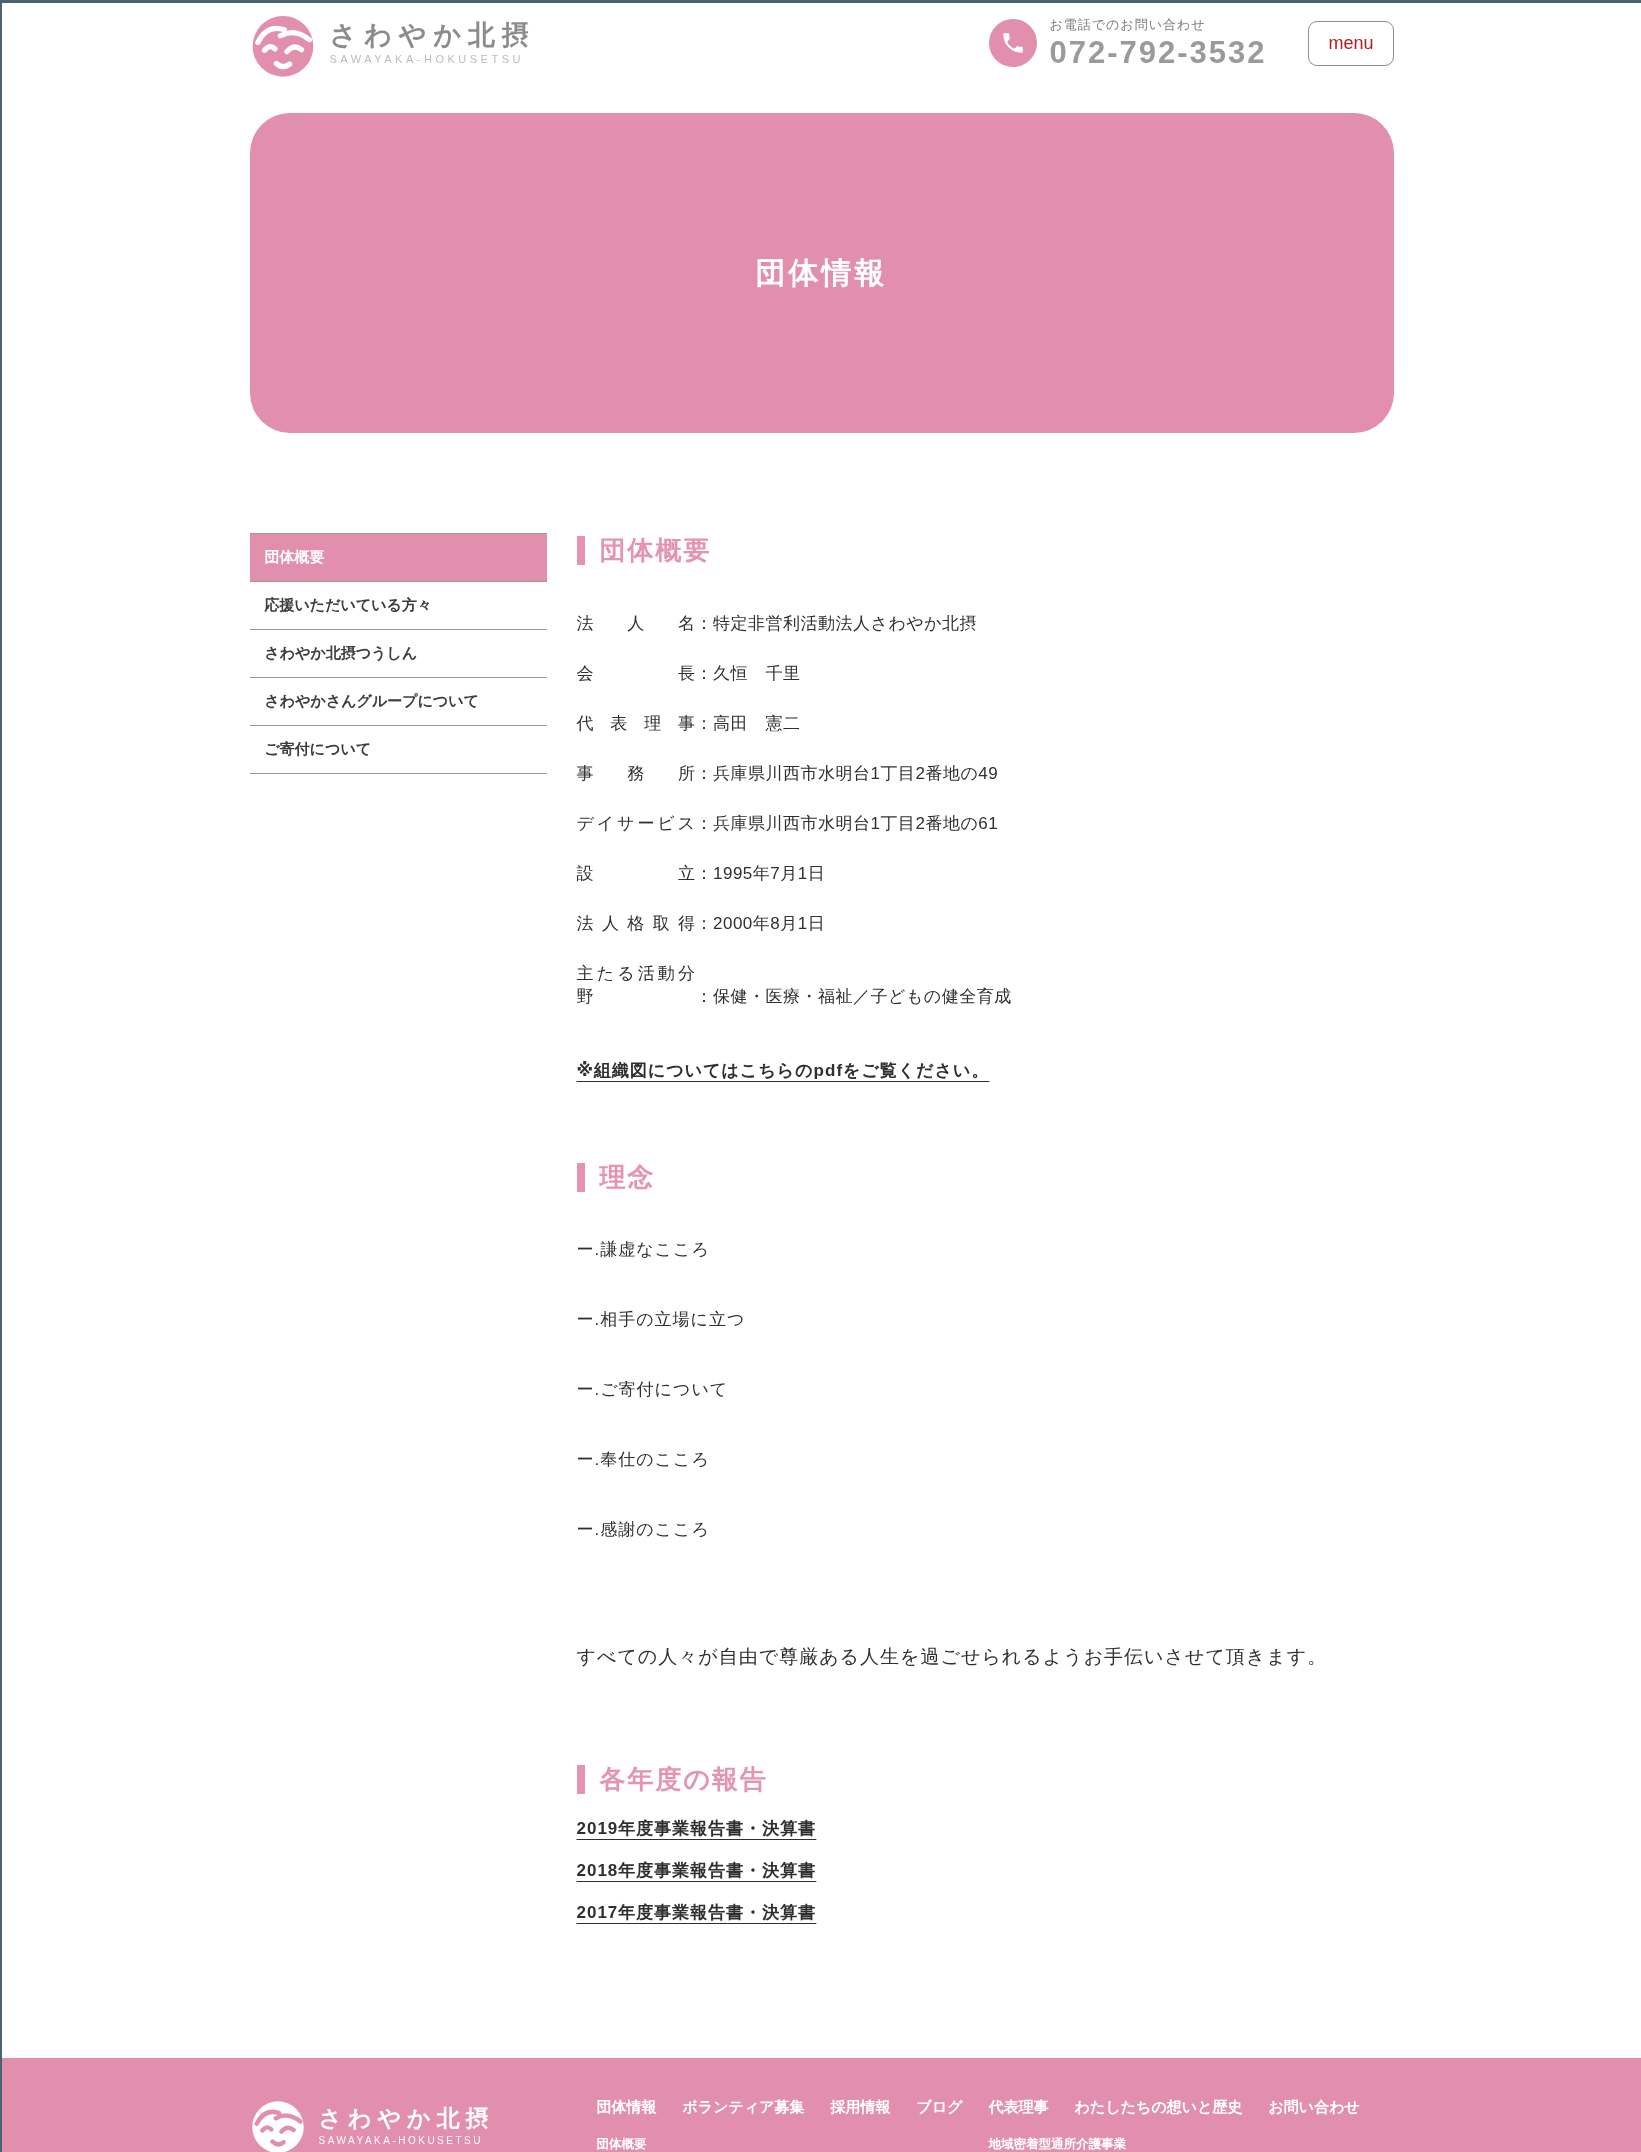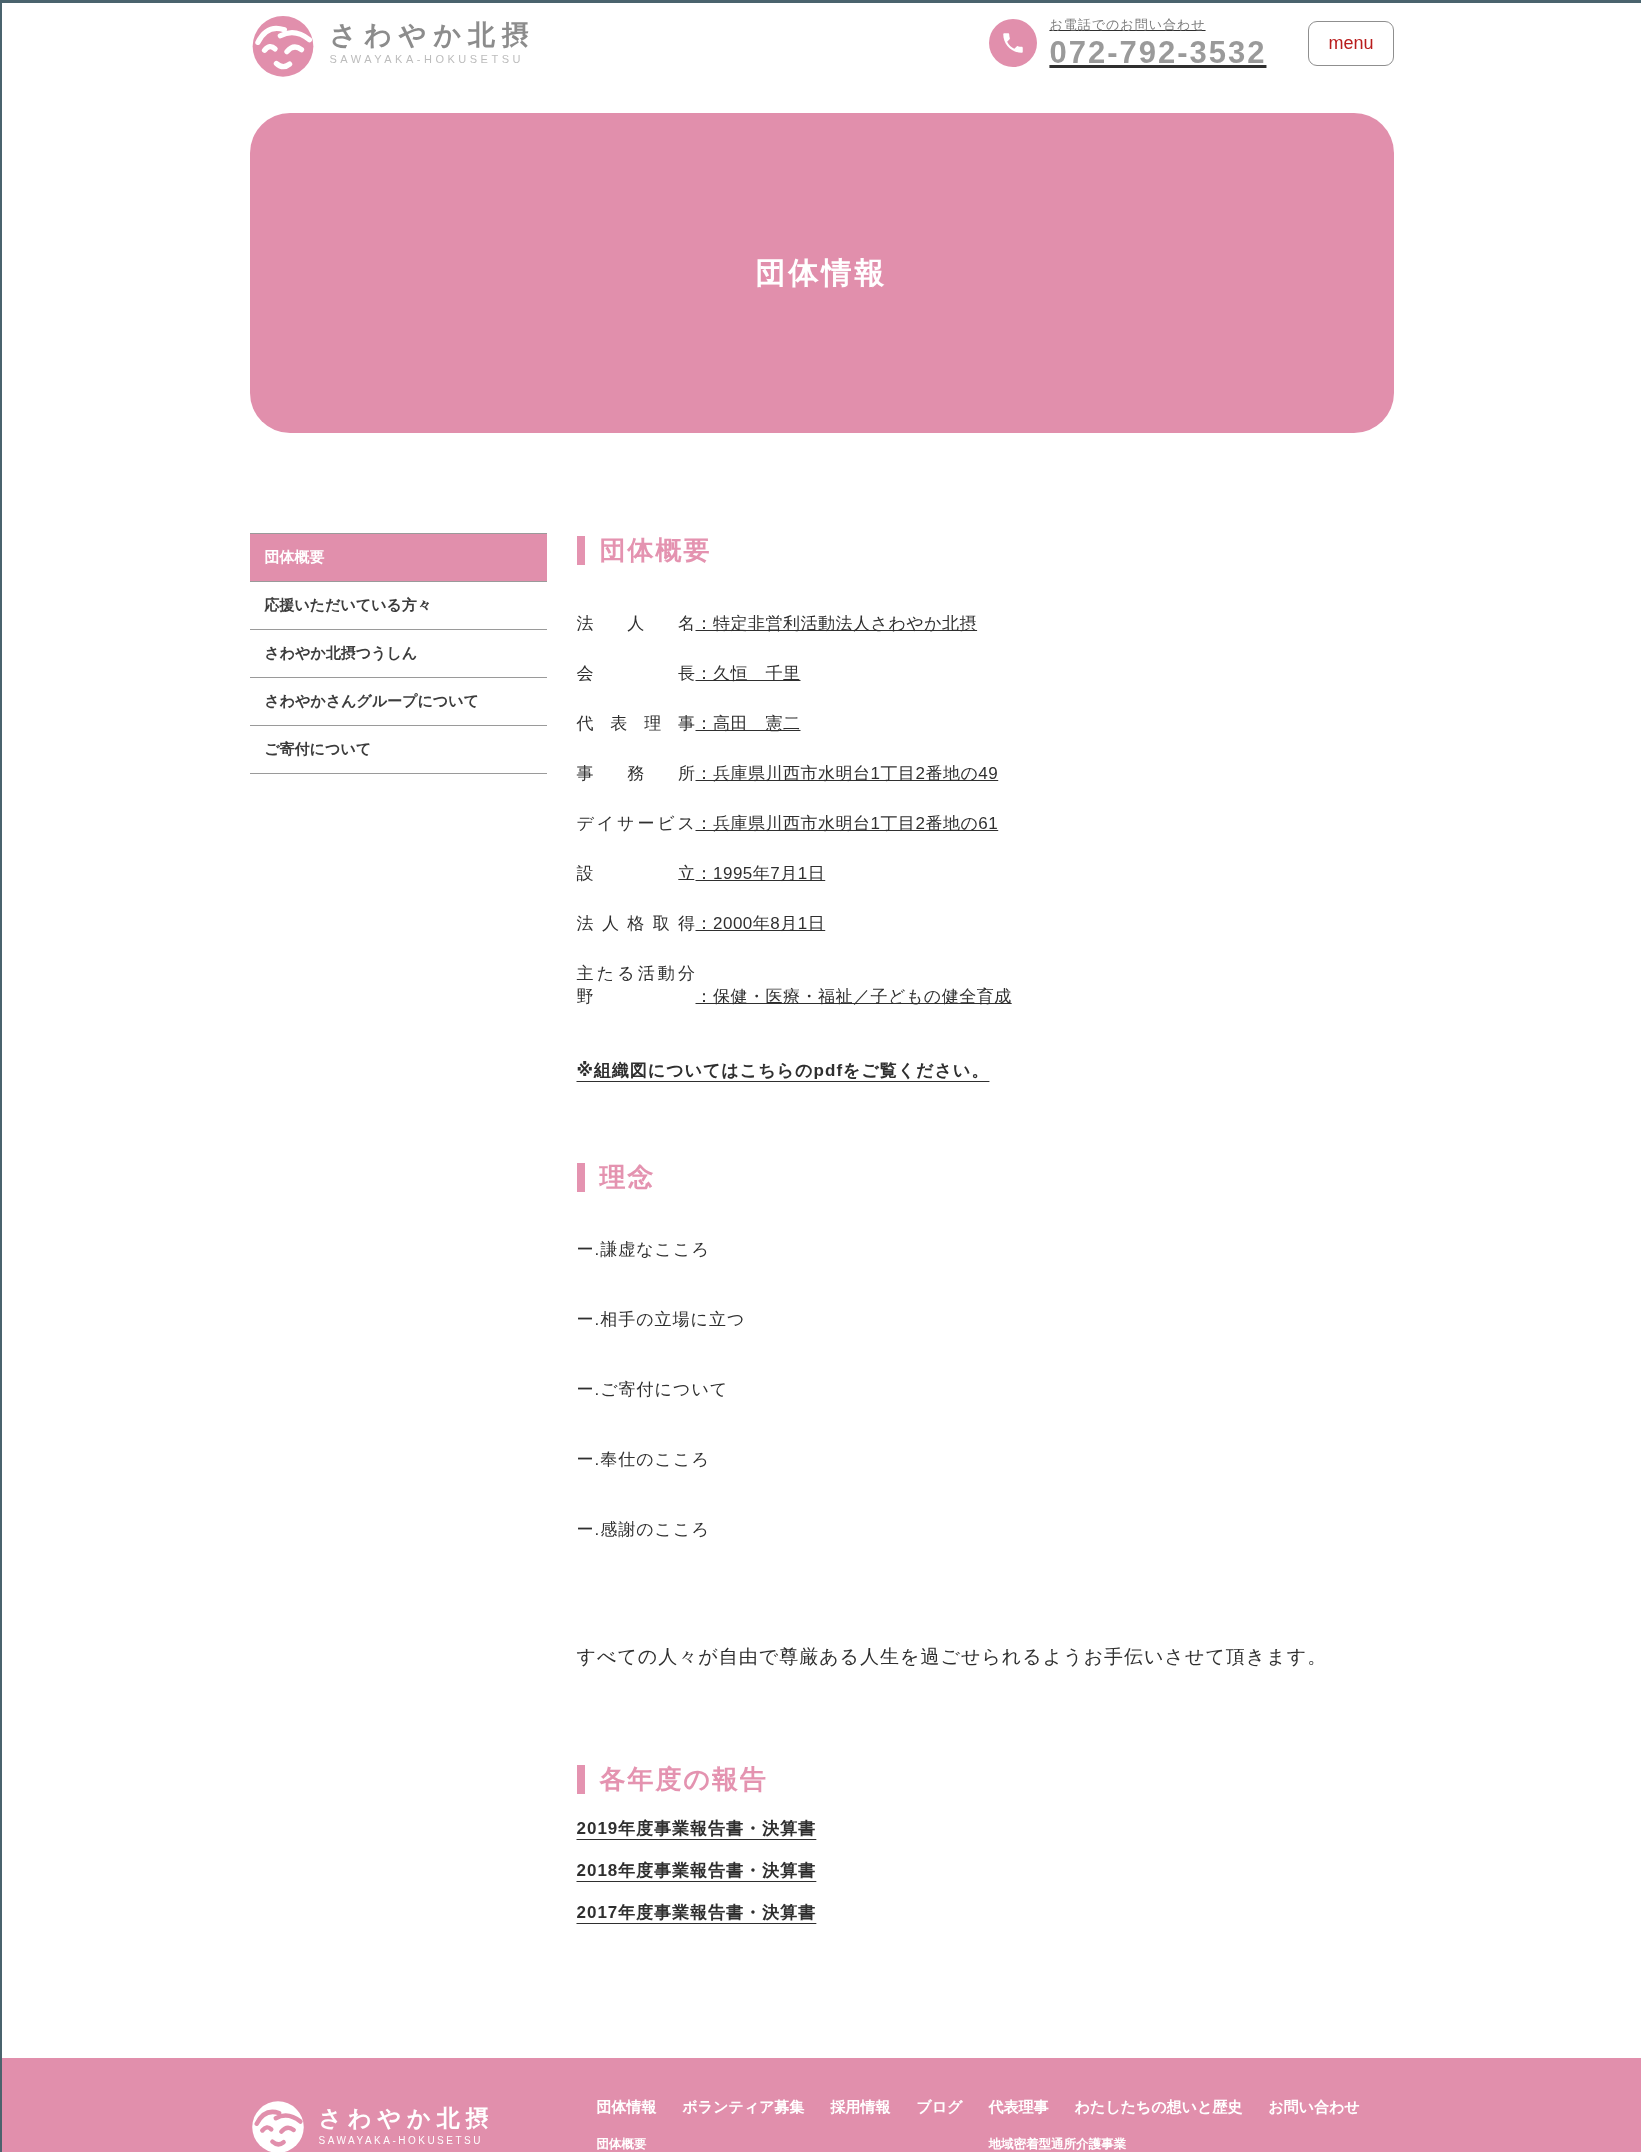--- a/index.html
+++ b/index.html
@@ -14,21 +14,21 @@
   }
   .container { width:1144px; margin:0 auto; }
 
   
   .header { height:80px; display:flex; align-items:center; justify-content:space-between; }
   .logo { display:flex; align-items:center; gap:14px; cursor:pointer; }
   .logo-mark { width:66px; height:62px; flex:0 0 auto; }
   .logo-text-name { font-size:27px; font-weight:bold; color:#8c8c8c; letter-spacing:7px; line-height:1.1; }
   .logo-text-sub { font-size:11px; color:#bcbcbc; letter-spacing:3.5px; margin-top:3px; }
   .header-right { display:flex; align-items:center; gap:42px; }
-  .phone { display:flex; align-items:center; gap:12px;text-decoration:underline; }
+  .phone { display:flex; align-items:center; gap:12px; }
   .phone-circle { width:48px; height:48px; border-radius:50%; background:#e18fac; display:flex; align-items:center; justify-content:center; }
   .phone-circle svg { width:26px; height:26px; fill:#fff; }
   .phone-label { font-size:13px; color:#7a7a7a; letter-spacing:1px; }
   .phone-number { font-size:31px; font-weight:bold; color:#9a9a9a; letter-spacing:2px; line-height:1.1; margin-top:2px; }
   .menu-btn { background:#fff; border:1px solid #8f8f8f; border-radius:9px; padding:11px 19px; font-size:18px; color:#b91c1c; cursor:pointer; font-family:inherit; }
 
   
   .hero { margin-top:30px; height:320px; background:#e18fac; border-radius:40px;
           display:flex; align-items:center; justify-content:center; }
   .hero-title { color:#fff; font-size:30px; font-weight:bold; letter-spacing:3px; }
@@ -38,21 +38,21 @@
   .sidebar { width:297px; flex:0 0 auto; }
   .sidebar ul { list-style:none; border-top:1px solid #9a9a9a; }
   .sidebar li { border-bottom:1px solid #9a9a9a; padding:14px 15px; font-size:15px; font-weight:bold; color:#3c3c3c; cursor:pointer; }
   .sidebar li.active { background:#e18fac; color:#fff; }
   .main { flex:1; margin-left:30px; }
 
   
   .sec-heading { display:flex; align-items:center; font-size:26px; font-weight:bold; color:#e493b0; letter-spacing:2px; }
   .sec-heading .bar { display:inline-block; width:8px; height:29px; background:#e493b0; margin-right:15px; }
 
-  .overview-rows { margin-top:44px;text-decoration:underline; }
+  .overview-rows { margin-top:44px; }
   .ov-row { font-size:17px; letter-spacing:.5px; margin-bottom:27px; color:#2f2f2f; }
   .ov-label { display:inline-block; width:7em; text-align:justify; text-align-last:justify; vertical-align:bottom; }
   .pdf-link { display:inline-block; margin-top:24px; font-size:17px; color:#2f2f2f; font-weight:bold; letter-spacing:1px;
               text-decoration:underline; text-underline-offset:5px; cursor:pointer; }
 
   .philosophy { margin-top:78px; }
   .ph-item { font-size:17px; letter-spacing:1px; margin-top:47px; }
   .ph-item:first-of-type { margin-top:43px; }
   .ph-closing { font-size:19px; letter-spacing:1px; margin-top:103px; }
 

